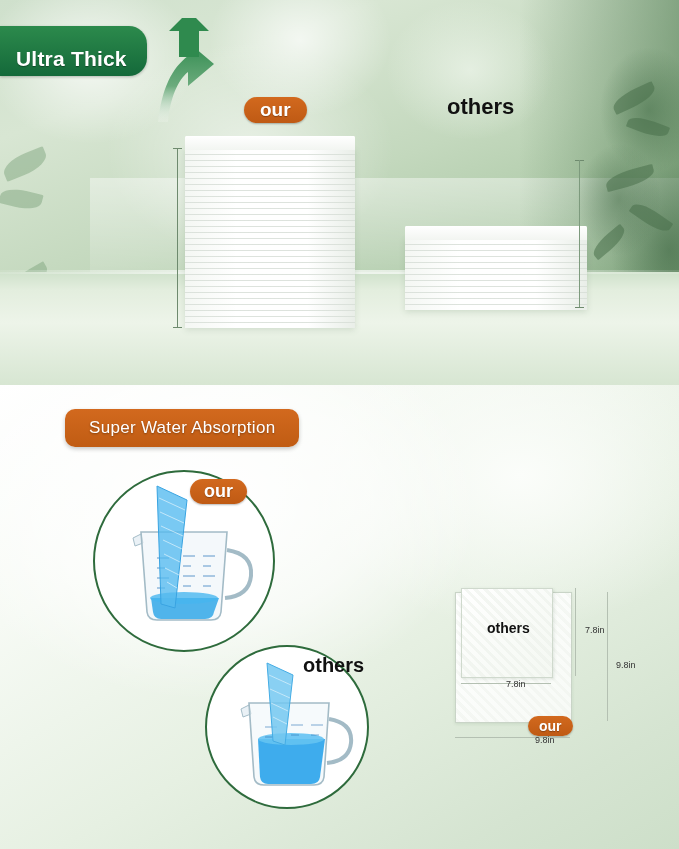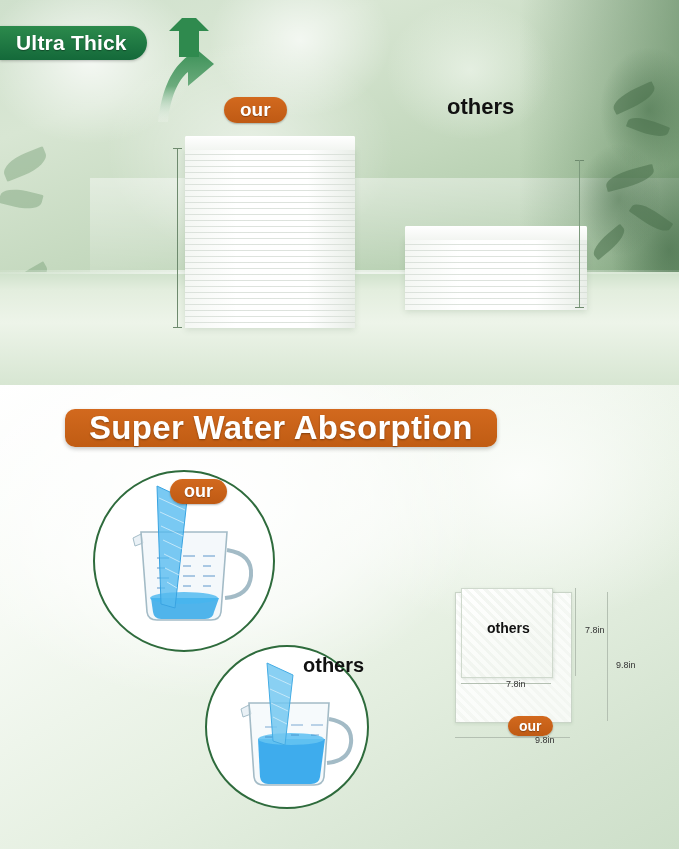--- a/index.html
+++ b/index.html
@@ -30,34 +30,34 @@
 
   
   .shelf{position:absolute;left:0;top:272px;width:679px;height:113px;
     background:linear-gradient(to bottom,#cfe1cb 0%,#e3eede 16%,#edf4e9 45%,#d7e6d2 100%);}
   .shelf-edge{position:absolute;left:0;top:270px;width:679px;height:4px;
     background:linear-gradient(to right, rgba(255,255,255,.1), rgba(255,255,255,.75) 35%, rgba(255,255,255,.55) 70%, rgba(255,255,255,.1));}
   .backwall-band{position:absolute;left:90px;top:178px;width:590px;height:95px;
     background:linear-gradient(to bottom, rgba(255,255,255,.42), rgba(255,255,255,.12));}
 
   
-  #ultra-badge{position:absolute;left:0;top:26px;height:34px;padding:0 20px 0 16px;
+  #ultra-badge{position:absolute;left:0;top:26px;height:34px;padding:16px 20px 0 16px;
     display:flex;align-items:center;border-radius:0 18px 18px 0;
     background:linear-gradient(to bottom,#2c8a4c,#14693a);
     box-shadow:0 1px 3px rgba(0,0,0,.25);}
   #ultra-badge span{color:#fff;font-size:21px;font-weight:bold;letter-spacing:.2px;
     text-shadow:0 1px 1px rgba(0,0,0,.35);}
 
   
   #up-arrow{position:absolute;left:136px;top:18px;width:90px;height:110px;}
 
   
   .pill-our{display:inline-flex;align-items:center;justify-content:center;
     background:linear-gradient(to bottom,#d2691e,#bf5a14);border-radius:999px;
-    box-shadow:0 1px 2px rgba(0,0,0,.28);}
+    box-shadow:0 1px 2px rgba(0,0,0,.28);margin-left:20px;}
   .pill-our span{color:#fff;font-weight:bold;text-shadow:0 1px 1px rgba(0,0,0,.3);}
   #our-badge-top{position:absolute;left:224px;top:97px;height:26px;padding:0 16px;}
   #our-badge-top span{font-size:19px;}
 
   #others-label-top{position:absolute;left:447px;top:94px;font-size:22px;font-weight:bold;color:#111;}
 
   
   .stack{position:absolute;}
   .stack .top-face{position:absolute;left:0;top:0;width:100%;height:14px;
     background:linear-gradient(to bottom,#ffffff,#f2f5f1);border-radius:2px 2px 0 0;
@@ -85,21 +85,21 @@
   #bottom-panel{position:absolute;left:0;top:385px;width:679px;height:464px;overflow:hidden;
     background:
       radial-gradient(ellipse 360px 260px at 210px 120px, #ffffff 0%, rgba(255,255,255,.6) 45%, rgba(255,255,255,0) 75%),
       radial-gradient(ellipse 300px 220px at 520px 90px, #fbfdfa 0%, rgba(251,253,250,0) 70%),
       linear-gradient(150deg,#ffffff 0%,#f6faf4 28%,#e6f0e2 58%,#d5e4d1 85%,#cddfc9 100%);}
 
   #abs-title{position:absolute;left:65px;top:409px;height:38px;padding:0 24px;
     display:flex;align-items:center;border-radius:10px;
     background:linear-gradient(to bottom,#d2691e,#c05c13);
     box-shadow:0 2px 4px rgba(0,0,0,.22);}
-  #abs-title span{color:#fff;font-size:33px;font-weight:bold;letter-spacing:.3px;
+  #abs-title span{color:#fff;font-size:17px;font-weight:normal;letter-spacing:.3px;
     text-shadow:0 1px 2px rgba(0,0,0,.35);}
 
   
   .cup-circle{position:absolute;border-radius:50%;background:#fff;border:2px solid #2e6b3c;}
   #circle-our{left:93px;top:470px;width:178px;height:178px;}
   #circle-others{left:205px;top:645px;width:160px;height:160px;}
 
   #our-badge-cup{position:absolute;left:170px;top:479px;height:25px;padding:0 14px;}
   #our-badge-cup span{font-size:18px;}
   #others-label-cup{position:absolute;left:303px;top:654px;font-size:20px;font-weight:bold;color:#111;}

